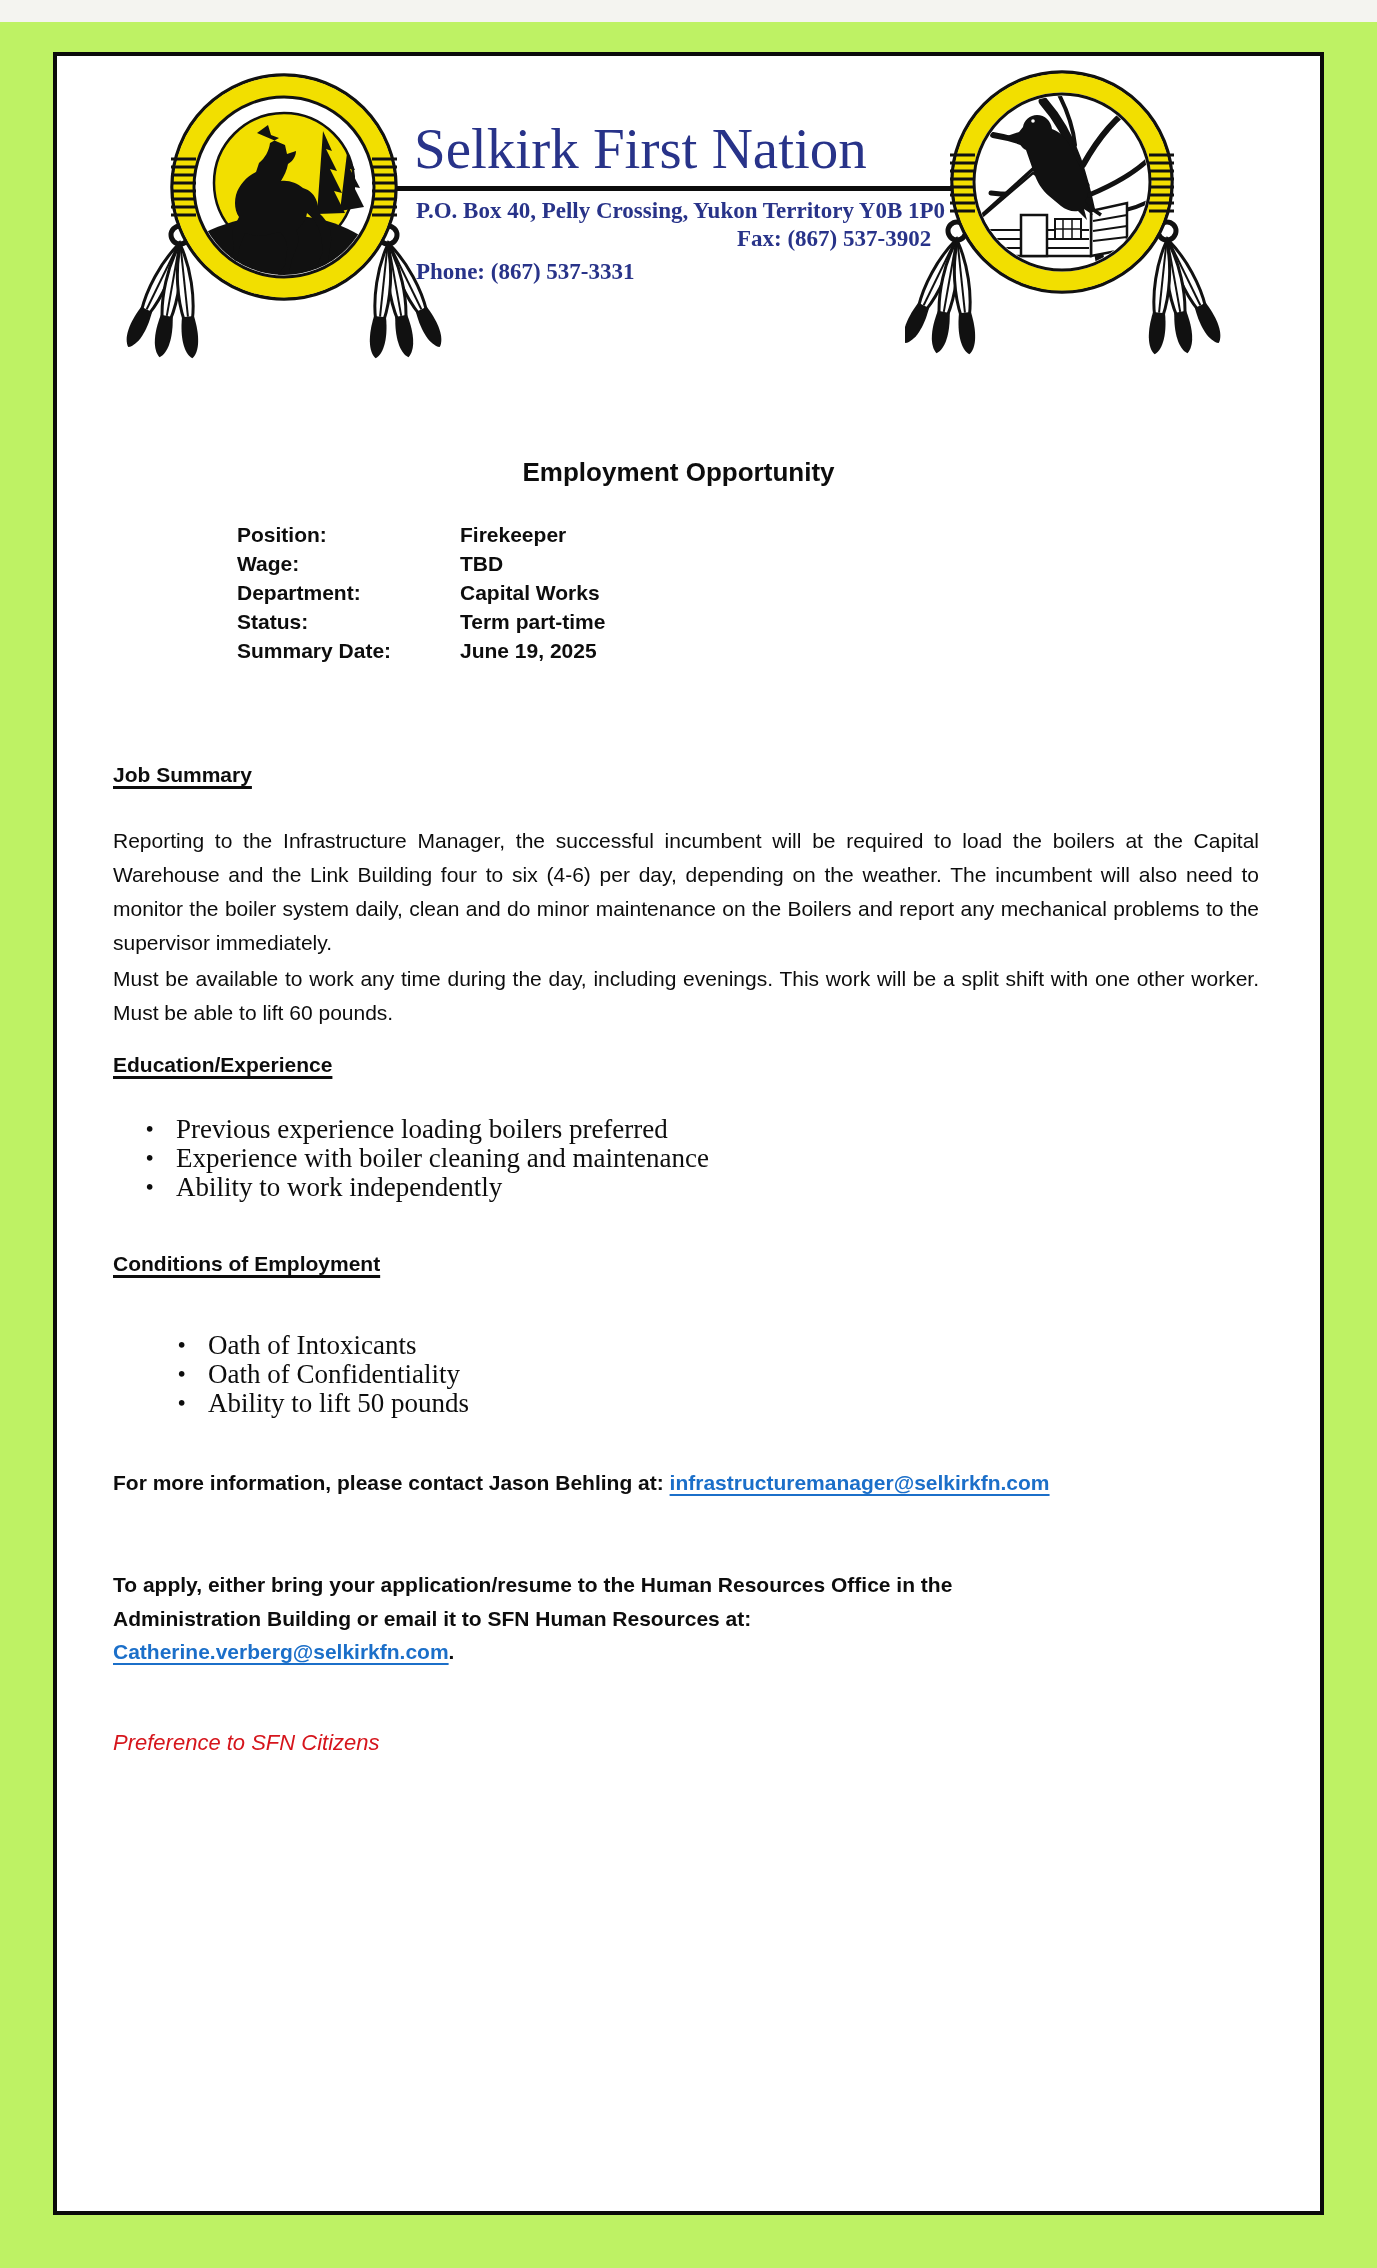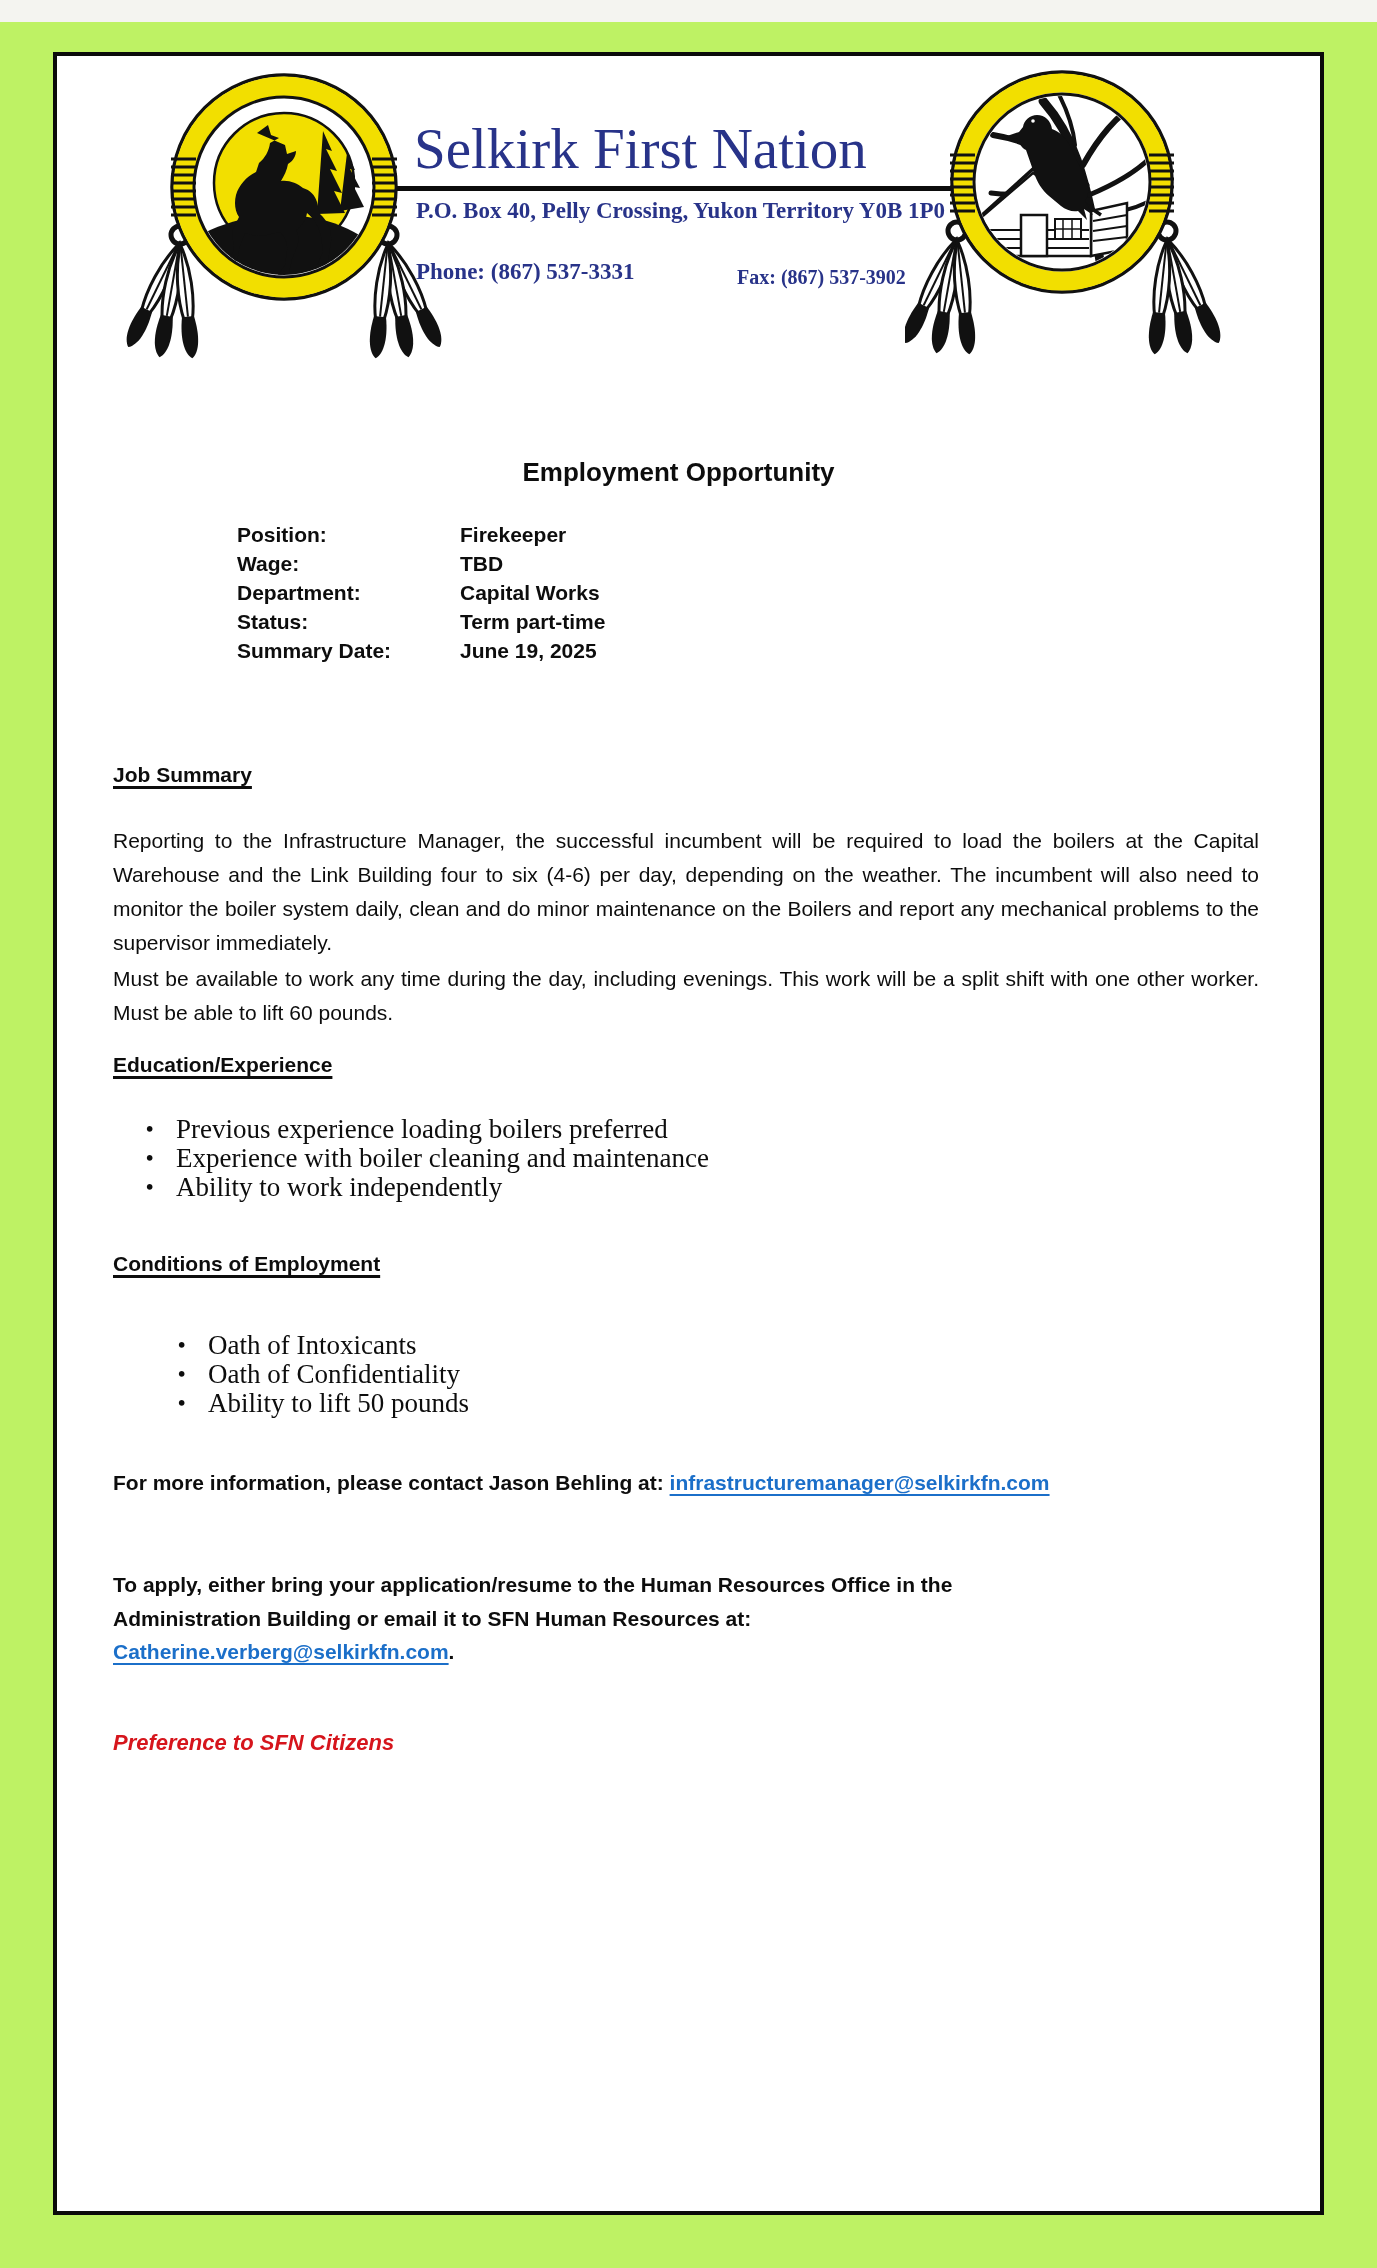--- a/index.html
+++ b/index.html
@@ -15,21 +15,21 @@
   .divider{position:absolute;left:393px;top:186px;width:565px;height:5px;background:#0c0c0c;z-index:1;}
   .org-title{position:absolute;left:414px;top:118px;width:540px;z-index:3;
              font-family:"Liberation Serif","DejaVu Serif",serif;font-size:57px;line-height:62px;
              font-weight:500;color:var(--navy);white-space:nowrap;}
   .org-address{position:absolute;left:416px;top:198px;width:540px;z-index:3;
              font-family:"Liberation Serif","DejaVu Serif",serif;font-size:23px;font-weight:600;
              color:var(--navy);white-space:nowrap;}
   .org-phone{position:absolute;left:416px;top:226px;z-index:3;
              font-family:"Liberation Serif","DejaVu Serif",serif;font-size:23px;font-weight:600;color:var(--navy);white-space:nowrap;margin-top:33px;}
   .org-fax{position:absolute;left:737px;top:226px;z-index:3;
-             font-family:"Liberation Serif","DejaVu Serif",serif;font-size:20px;font-weight:600;color:var(--navy);white-space:nowrap;margin-top:40px;}
+             font-family:"Liberation Serif","DejaVu Serif",serif;font-size:23px;font-weight:600;color:var(--navy);white-space:nowrap;}
   .emblem{position:absolute;z-index:2;}
   .emblem.left{left:85px;top:45px;}
   .emblem.right{left:905px;top:45px;}
 
   
   .opp-heading{position:absolute;left:53px;top:457px;width:1251px;text-align:center;
                font-size:26px;font-weight:bold;}
   .pos-table{position:absolute;left:237px;top:520px;font-size:21px;font-weight:bold;line-height:29px;}
   .pos-row{display:flex;}
   .pos-label{width:223px;}
@@ -45,21 +45,21 @@
   .edu-list{left:133px;top:1102px;}
   .cond-list{left:165px;top:1318px;}
   .blist li{position:relative;padding-left:30px;}
   .bullet{position:absolute;left:0;top:0;font-size:21px;}
   .bullet::before{content:"\2022";font-weight:bold;}
   .contact-line{position:absolute;left:113px;top:1468px;width:1150px;font-size:21px;font-weight:bold;line-height:30px;}
   .contact-line .lead{white-space:pre-wrap;}
   a.email{color:var(--link);text-decoration:underline;text-decoration-thickness:2px;text-underline-offset:4px;}
   .apply-block{position:absolute;left:113px;top:1568px;width:1010px;font-size:21px;font-weight:bold;line-height:33.5px;}
   .apply-block .ln{display:block;}
-  .preference{position:absolute;left:113px;top:1730px;font-size:22px;font-weight:bold;font-style:italic;color:var(--red);}
+  .preference{position:absolute;left:113px;top:1730px;font-size:22px;font-weight:normal;font-style:italic;color:var(--red);}
 </style>
 </head>
 <body>
 
 <div class="screen">
   <div class="scan-band"></div>
   <div class="frame"></div>
 
   <div class="divider"></div>
   <div class="org-title">Selkirk First Nation</div>

